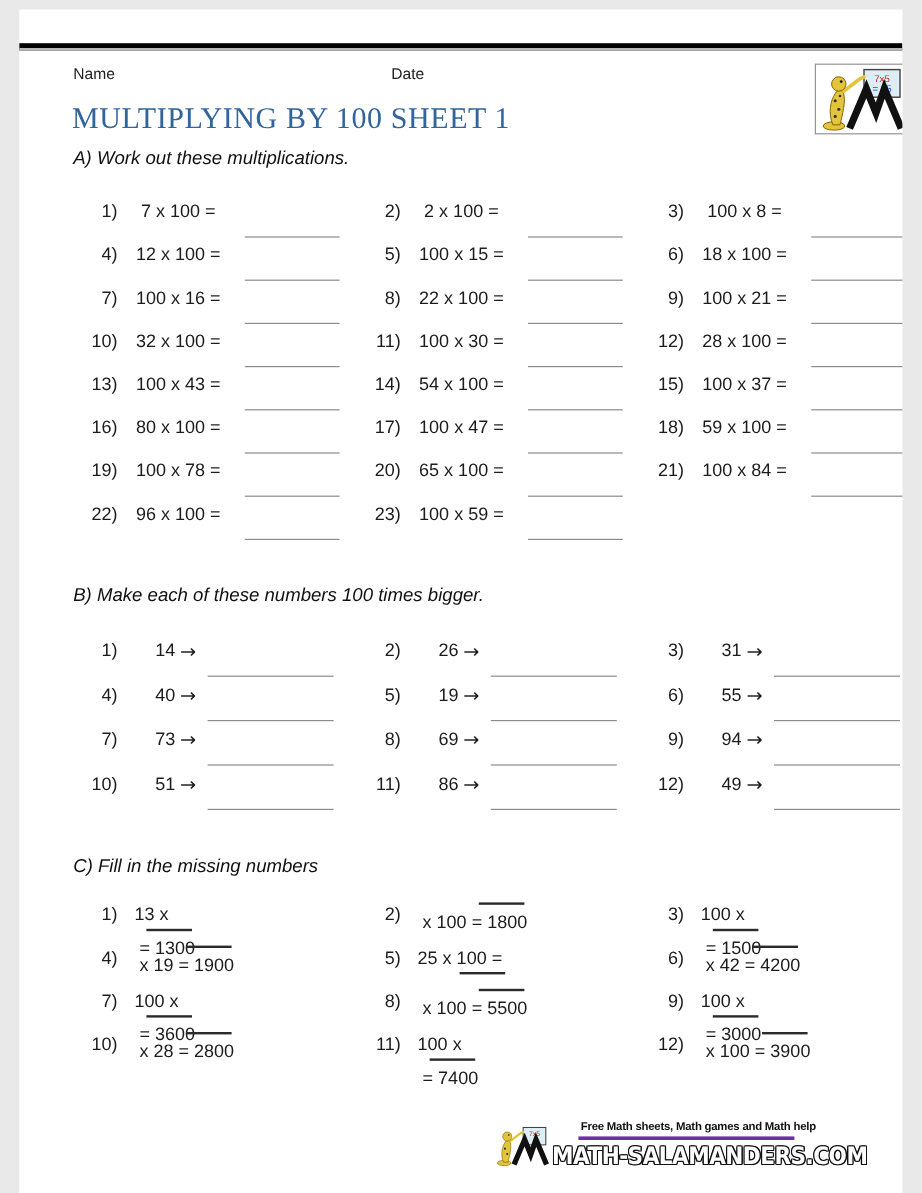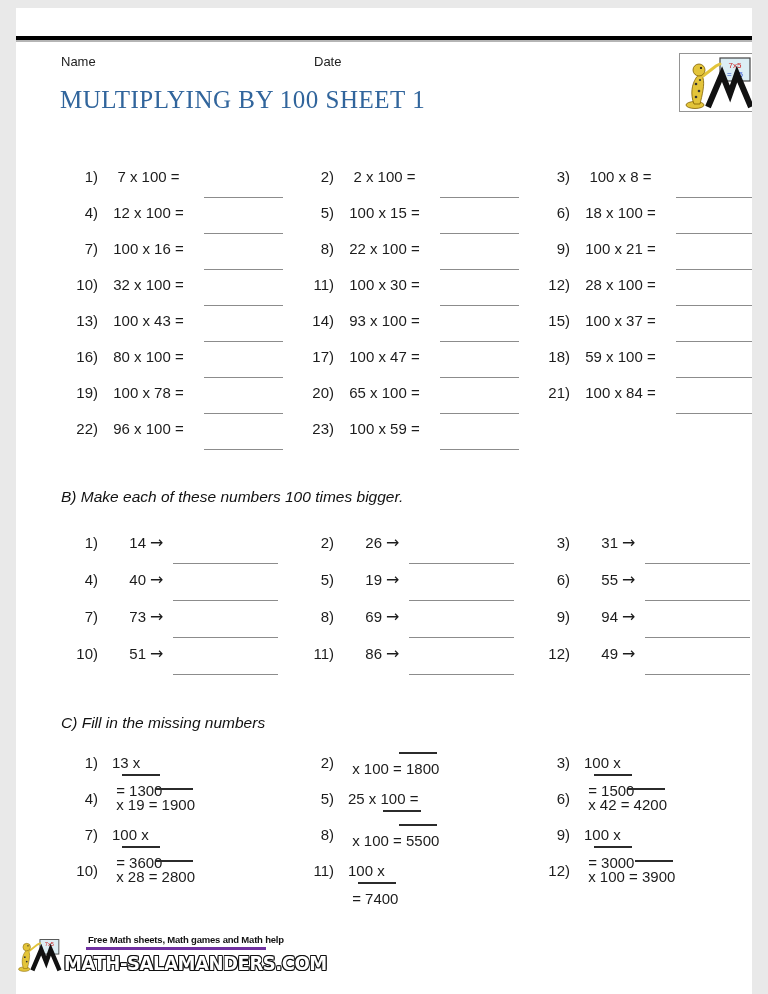--- a/index.html
+++ b/index.html
@@ -5,21 +5,21 @@
   html,body { margin:0; padding:0; background:#e9e9e9; }
   .page {
     position:relative; width:736px; height:994px; margin:8px auto;
     background:#ffffff; overflow:hidden;
     font-family:"Liberation Sans", sans-serif; color:#1c1c1c;
   }
   .topbar { position:absolute; top:28px; left:0; right:0; height:4px;
     background:#000; border-bottom:2px solid #b5b5b5; }
   .meta-label { position:absolute; top:46px; font-size:13px; color:#222; }
   .name-label { left:45px; }
-  .date-label { left:298px; }
+  .date-label { left:310px; }
   .logo-box { position:absolute; left:663px; top:45px; width:79px; height:59px;
     border:1px solid #949494; background:#fff; display:flex;
     align-items:center; justify-content:center; box-sizing:border-box; }
   .title { position:absolute; left:44px; top:78px; margin:0;
     font-family:"Liberation Serif", serif; font-weight:400;
     font-size:25px; letter-spacing:.5px; color:#31659c; }
   .instr { position:absolute; left:45px; margin:0; font-size:15.5px;
     font-style:italic; color:#111; }
   .instr-a { top:116px; }
   .instr-b { top:480px; }
@@ -37,21 +37,21 @@
     align-self:flex-end; margin-bottom:4px; margin-left:5px; }
   .bval { flex:none; width:34px; text-align:right; margin-left:14px; }
   .arrow { flex:none; margin-left:4px; font-size:16px;
     font-family:"DejaVu Sans", sans-serif; }
   .grid-b .ansline { width:105px; margin-left:10px; margin-bottom:5px; }
   .fillwrap { display:flex; align-items:flex-start; margin-left:14px; white-space:pre;flex-direction:column; }
   .ftext { white-space:pre; }
   .blank { flex:none; width:38px; height:0; border-bottom:2px solid #2b2b2b;
     align-self:flex-end; margin:0 2px 4px 2px; }
   .footer { position:absolute; top:926px; left:0; right:0; display:flex;
-    justify-content:flex-start; align-items:flex-end; }
+    justify-content:flex-end; align-items:flex-end; }
   .fcol { display:flex; flex-direction:column; margin-left:2px; }
   .tagline { font-size:9.5px; font-weight:700; color:#111;
     letter-spacing:-0.2px; padding-left:24px; }
   .fline { height:3px; background:#7030a0; margin:2px 0 1px 22px; width:180px; }
   .site { font-size:20px; font-weight:800; letter-spacing:-0.5px; color:#fff;
     transform:scaleX(0.9); transform-origin:left;
     font-family:"DejaVu Sans", sans-serif;
     text-shadow:-1px -1px 0 #111, 1px -1px 0 #111, -1px 1px 0 #111, 1px 1px 0 #111,
       -1px 0 0 #111, 1px 0 0 #111, 0 -1px 0 #111, 0 1px 0 #111; }
 </style>
@@ -78,20 +78,21 @@
       <circle cx="19" cy="12" r="1.1" fill="#111"></circle>
       <circle cx="14" cy="28" r="1.3" fill="#333"></circle>
       <circle cx="17" cy="35" r="1.3" fill="#333"></circle>
       <circle cx="14" cy="41" r="1.3" fill="#333"></circle>
       <circle cx="18" cy="24" r="1.1" fill="#333"></circle>
     </svg>
   </div>
 
   <h1 class="title">MULTIPLYING BY 100 SHEET 1</h1>
 
+  <p class="instr instr-a">A) Work out these multiplications.</p>
   <div class="grid grid-a">
       <div class="cell">
         <span class="qnum">1)</span>
         <span class="expr">7 x 100 =</span>
         <span class="ansline"></span>
       </div>
       <div class="cell">
         <span class="qnum">2)</span>
         <span class="expr">2 x 100 =</span>
         <span class="ansline"></span>
@@ -146,21 +147,21 @@
         <span class="expr">28 x 100 =</span>
         <span class="ansline"></span>
       </div>
       <div class="cell">
         <span class="qnum">13)</span>
         <span class="expr">100 x 43 =</span>
         <span class="ansline"></span>
       </div>
       <div class="cell">
         <span class="qnum">14)</span>
-        <span class="expr">93 x 100 =</span>
+        <span class="expr">54 x 100 =</span>
         <span class="ansline"></span>
       </div>
       <div class="cell">
         <span class="qnum">15)</span>
         <span class="expr">100 x 37 =</span>
         <span class="ansline"></span>
       </div>
       <div class="cell">
         <span class="qnum">16)</span>
         <span class="expr">80 x 100 =</span>

